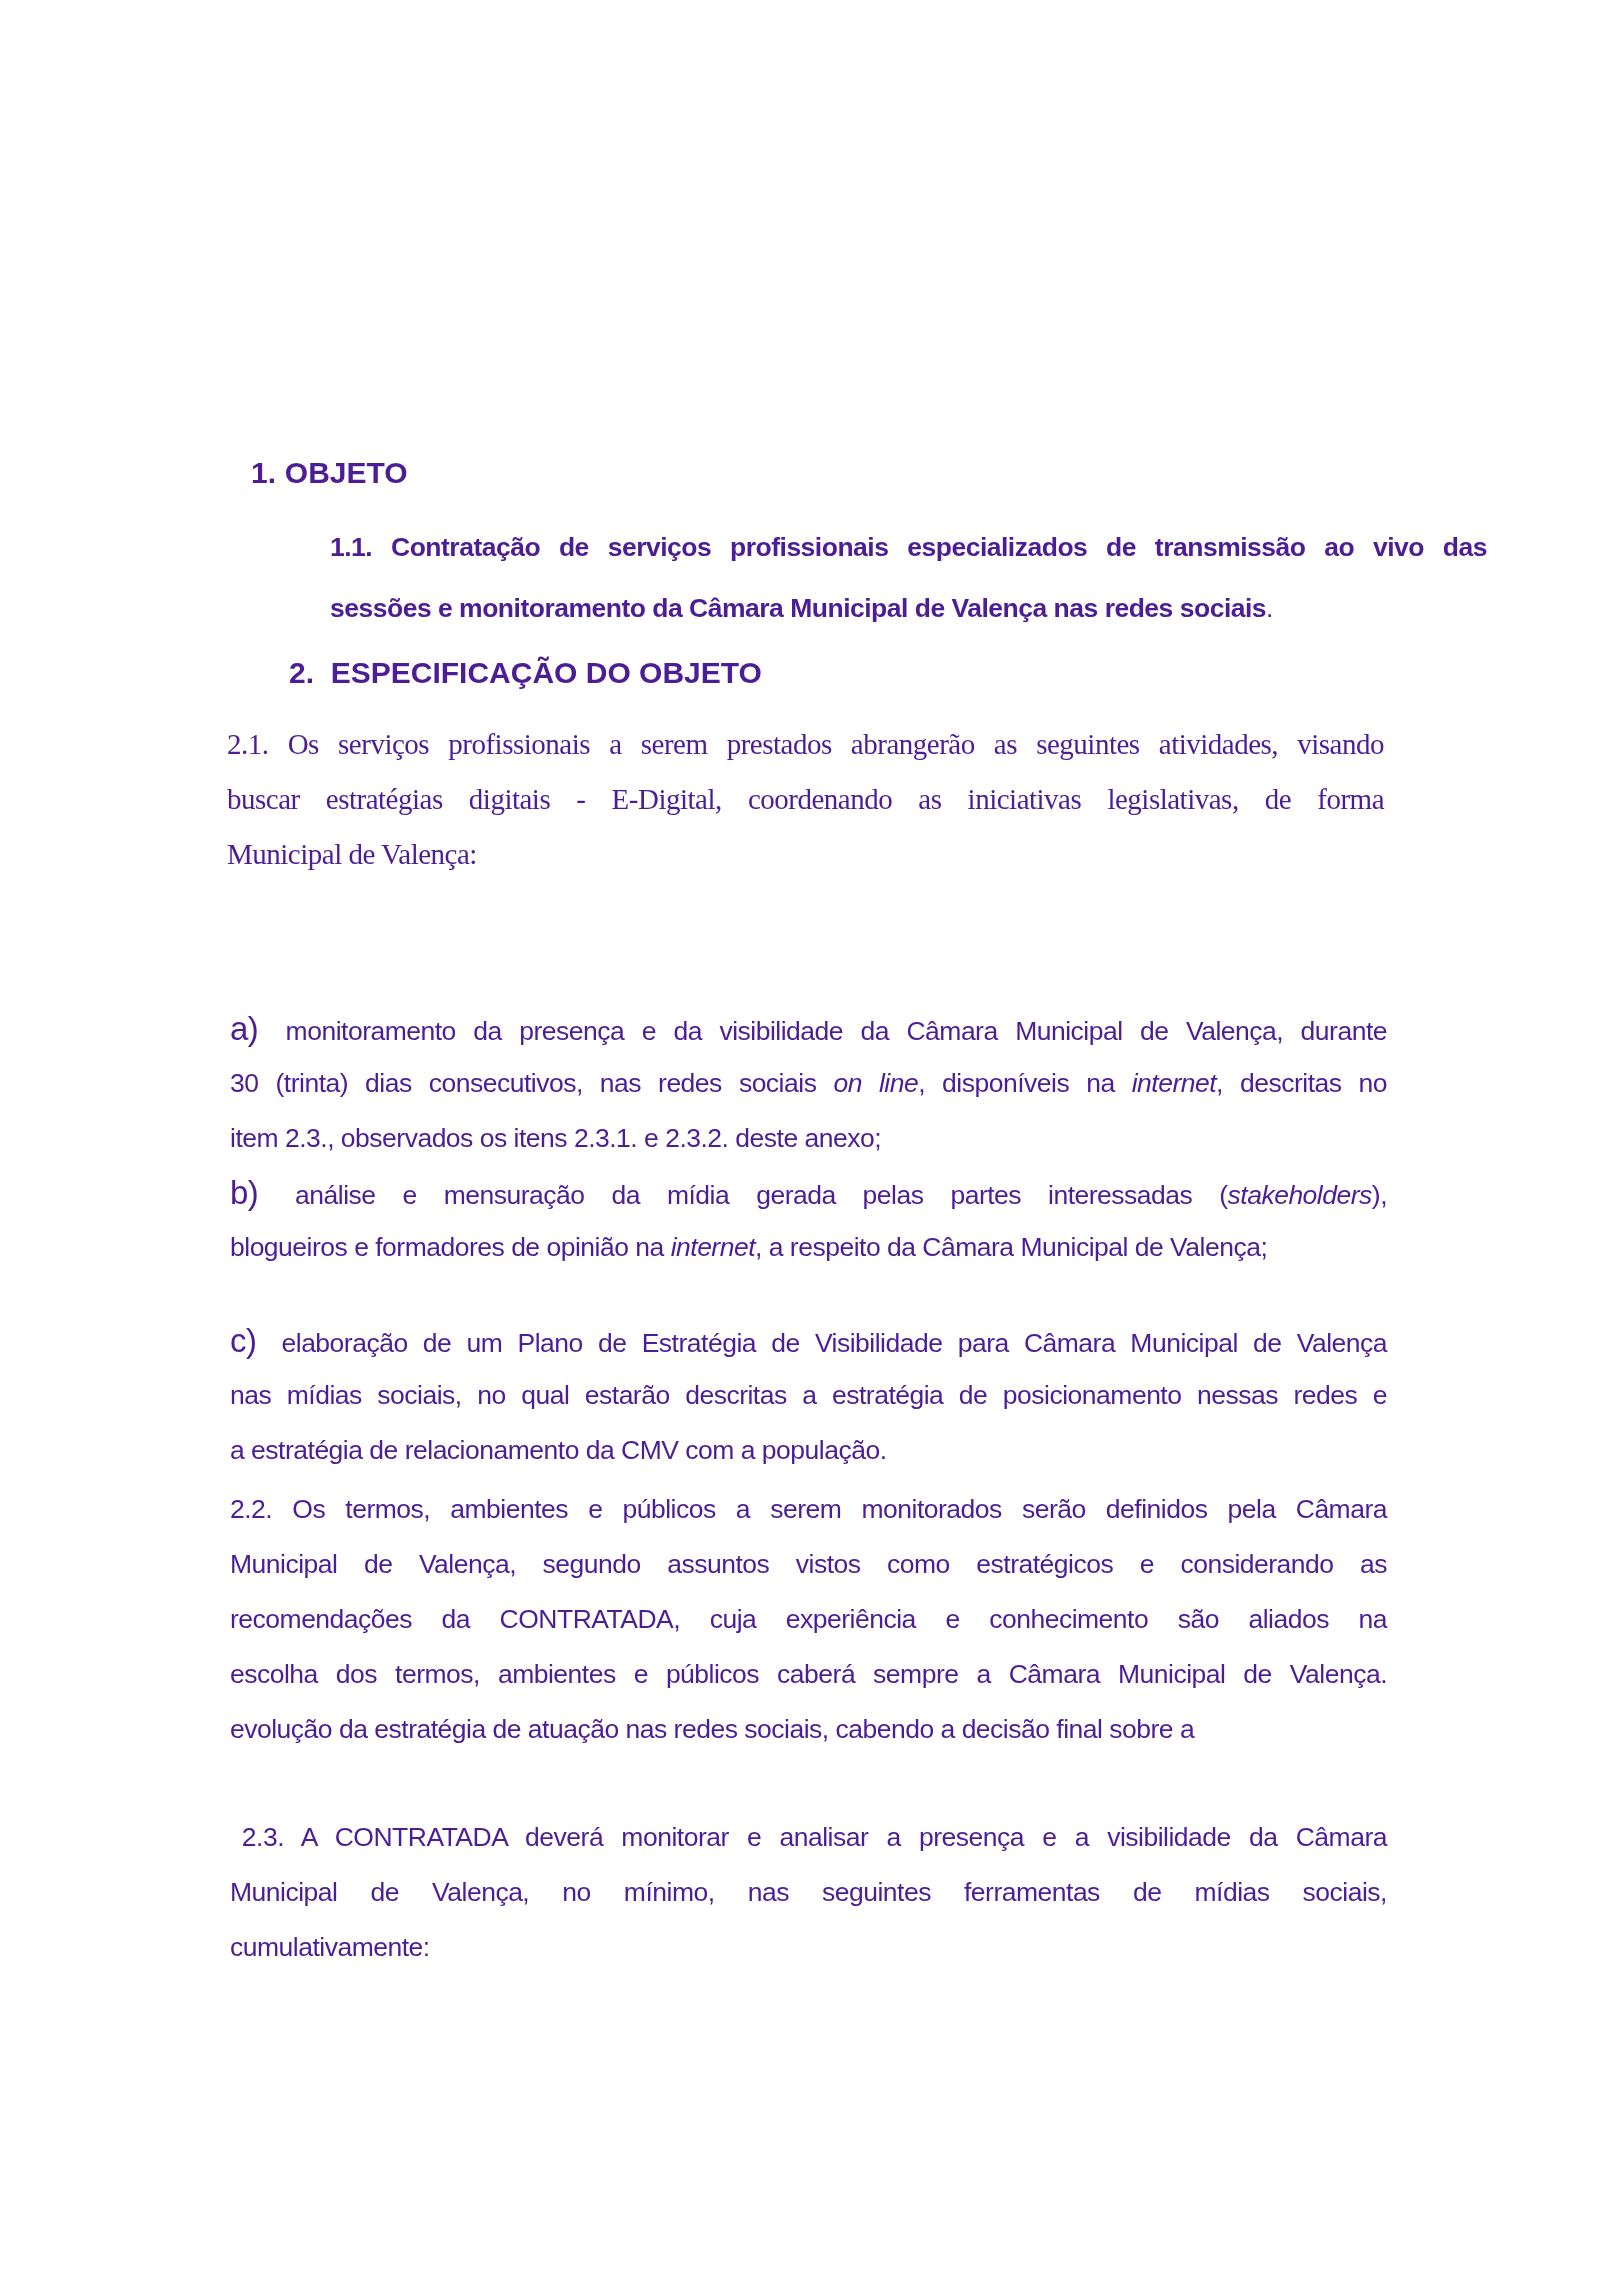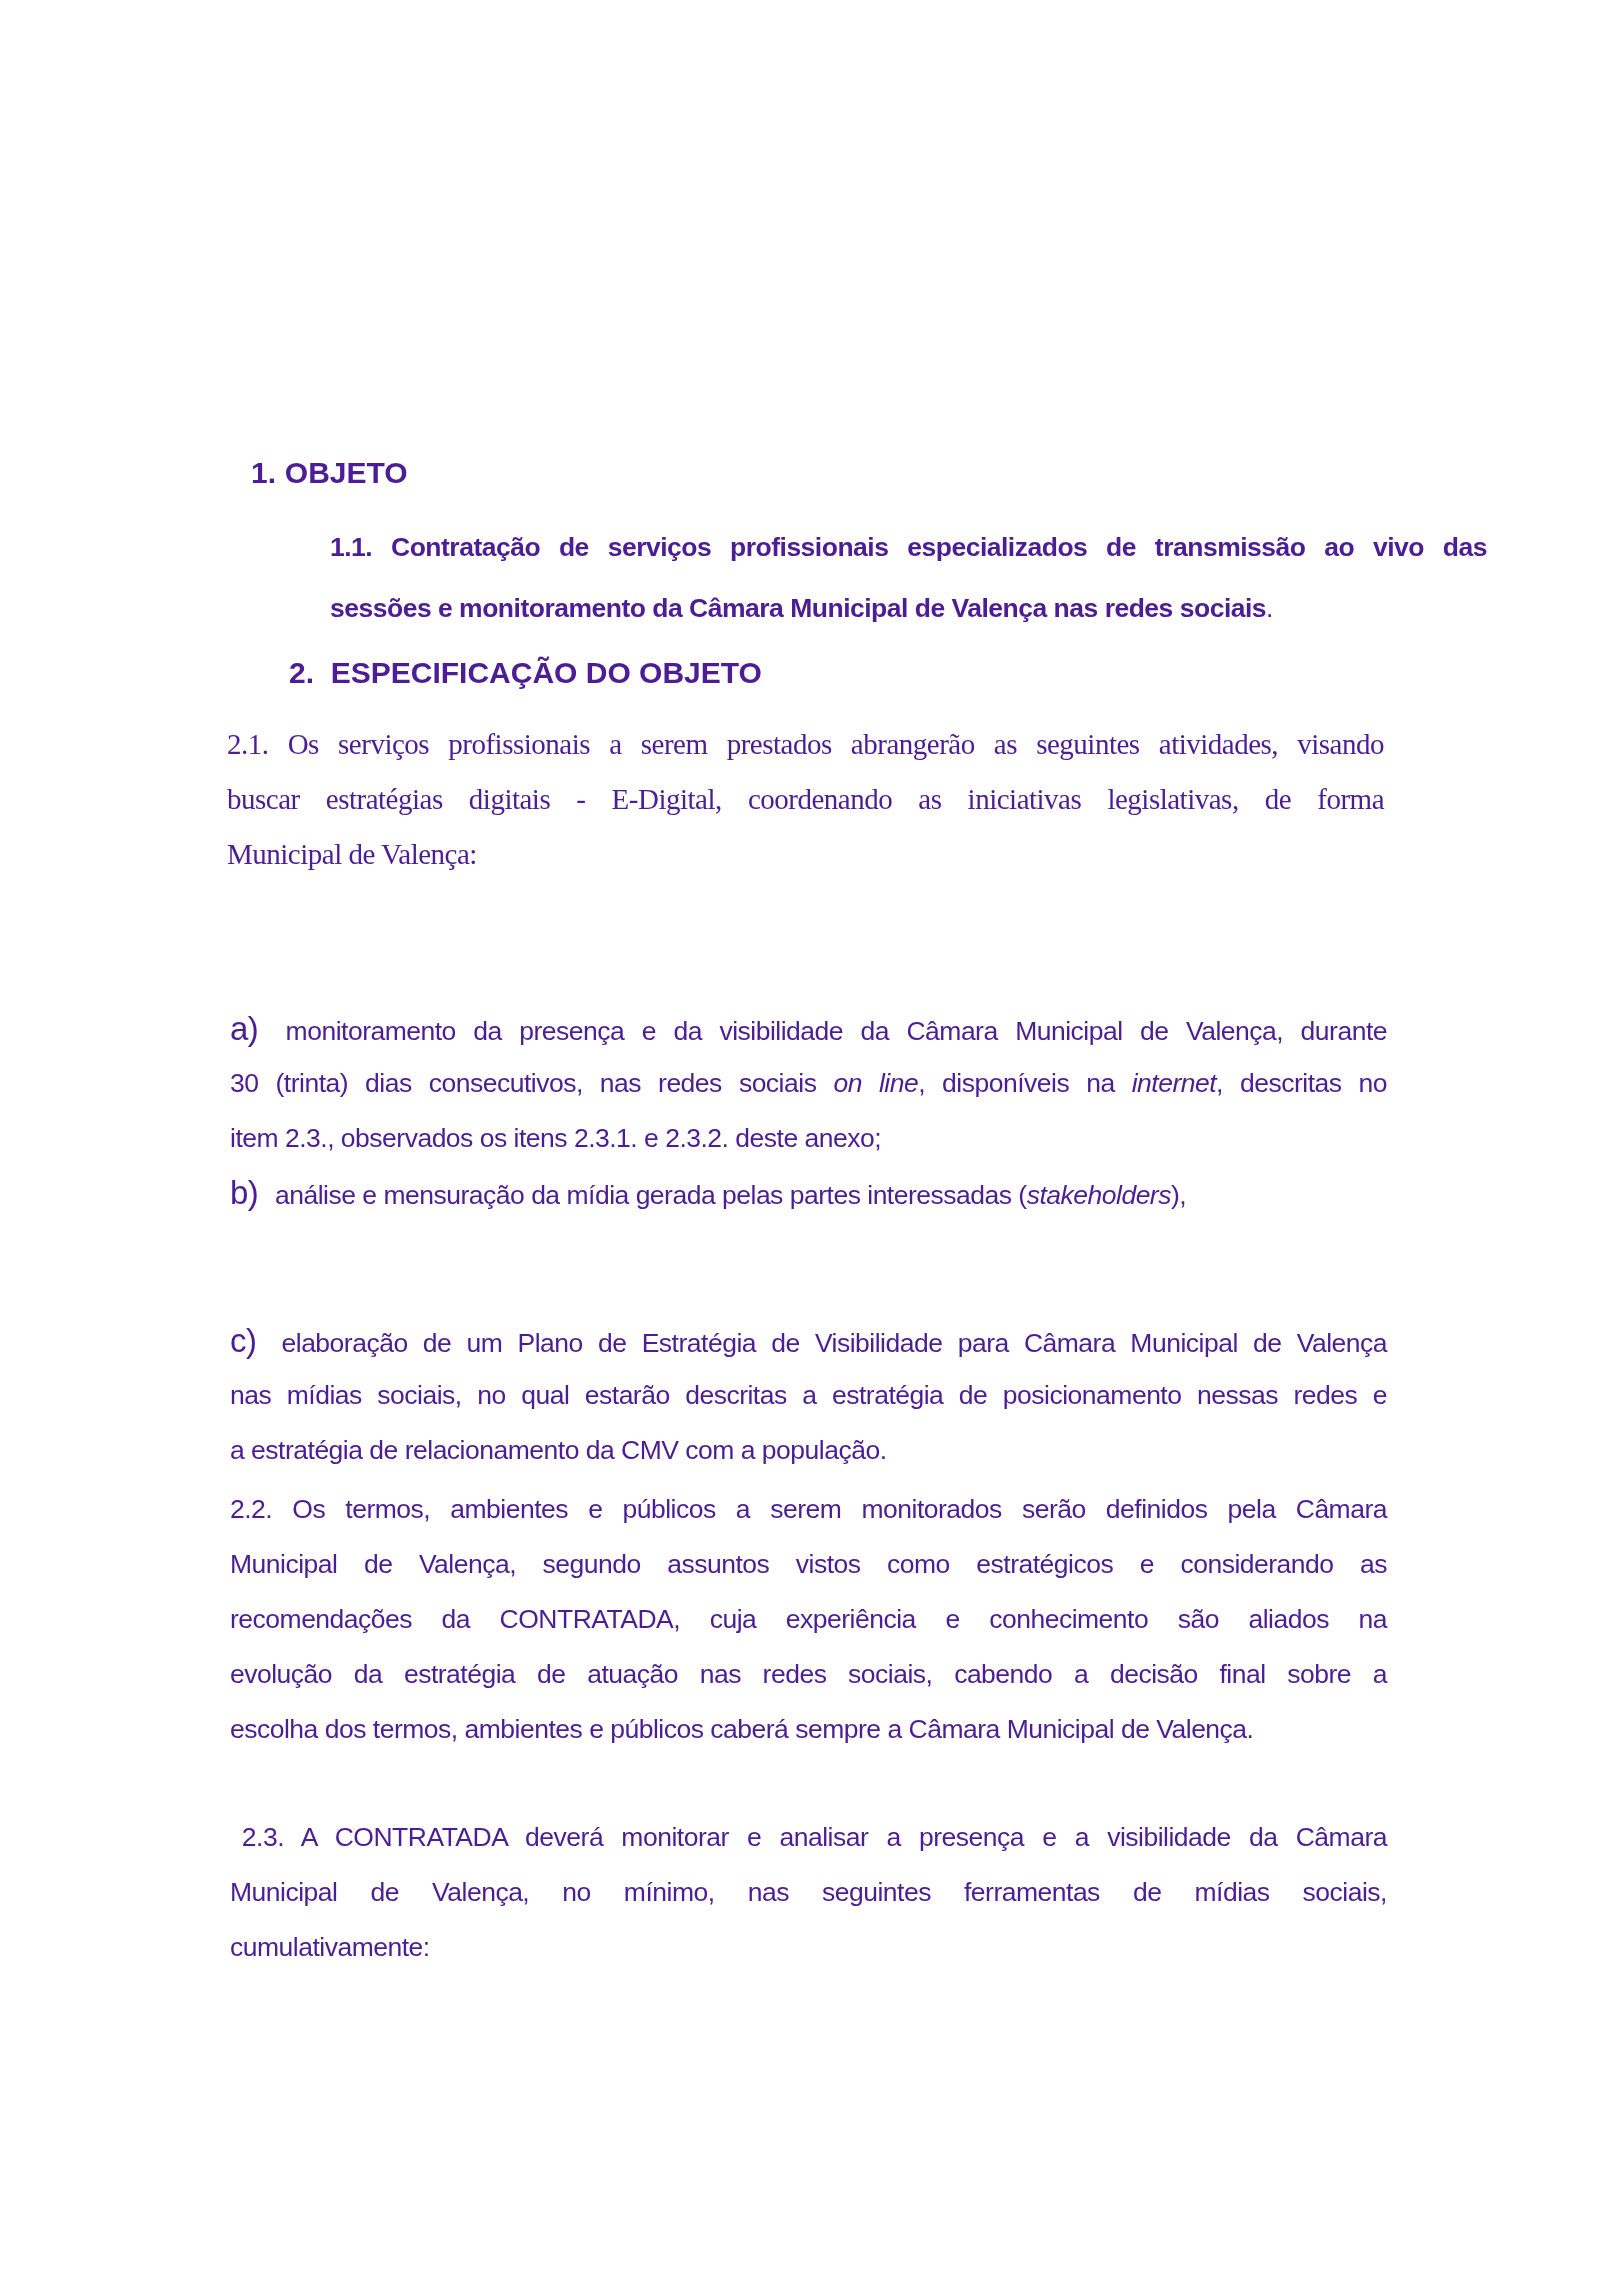--- a/index.html
+++ b/index.html
@@ -88,34 +88,35 @@
     </div>
 
   <div class="para sans pa j">
       <div class="line"><span class="marker">a)</span><span> monitoramento da presença e da visibilidade da Câmara Municipal de Valença, durante</span></div>
       <div class="line"><span>30 (trinta) dias consecutivos, nas redes sociais </span><span class="it">on line</span><span>, disponíveis na </span><span class="it">internet</span><span>, descritas no</span></div>
       <div class="line"><span>item 2.3., observados os itens 2.3.1. e 2.3.2. deste anexo;</span></div>
     </div>
 
   <div class="para sans pb j">
       <div class="line"><span class="marker">b)</span><span> análise e mensuração da mídia gerada pelas partes interessadas (</span><span class="it">stakeholders</span><span>),</span></div>
+      <div class="line"><span>blogueiros e formadores de opinião na </span><span class="it">internet</span><span>, a respeito da Câmara Municipal de Valença;</span></div>
     </div>
 
   <div class="para sans pc j">
       <div class="line"><span class="marker">c)</span><span> elaboração de um Plano de Estratégia de Visibilidade para Câmara Municipal de Valença</span></div>
       <div class="line"><span>nas mídias sociais, no qual estarão descritas a estratégia de posicionamento nessas redes e</span></div>
       <div class="line"><span>a estratégia de relacionamento da CMV com a população.</span></div>
     </div>
 
   <div class="para sans p22 j">
       <div class="line"><span>2.2. Os termos, ambientes e públicos a serem monitorados serão definidos pela Câmara</span></div>
       <div class="line"><span>Municipal de Valença, segundo assuntos vistos como estratégicos e considerando as</span></div>
       <div class="line"><span>recomendações da CONTRATADA, cuja experiência e conhecimento são aliados na</span></div>
+      <div class="line"><span>escolha dos termos, ambientes e públicos caberá sempre a Câmara Municipal de Valença.</span></div>
       <div class="line"><span>evolução da estratégia de atuação nas redes sociais, cabendo a decisão final sobre a</span></div>
-      <div class="line"><span>escolha dos termos, ambientes e públicos caberá sempre a Câmara Municipal de Valença.</span></div>
     </div>
 
   <div class="para sans p23 j indent-first">
       <div class="line"><span>2.3. A CONTRATADA deverá monitorar e analisar a presença e a visibilidade da Câmara</span></div>
       <div class="line"><span>Municipal de Valença, no mínimo, nas seguintes ferramentas de mídias sociais,</span></div>
       <div class="line"><span>cumulativamente:</span></div>
     </div>
 
 </div>
 

